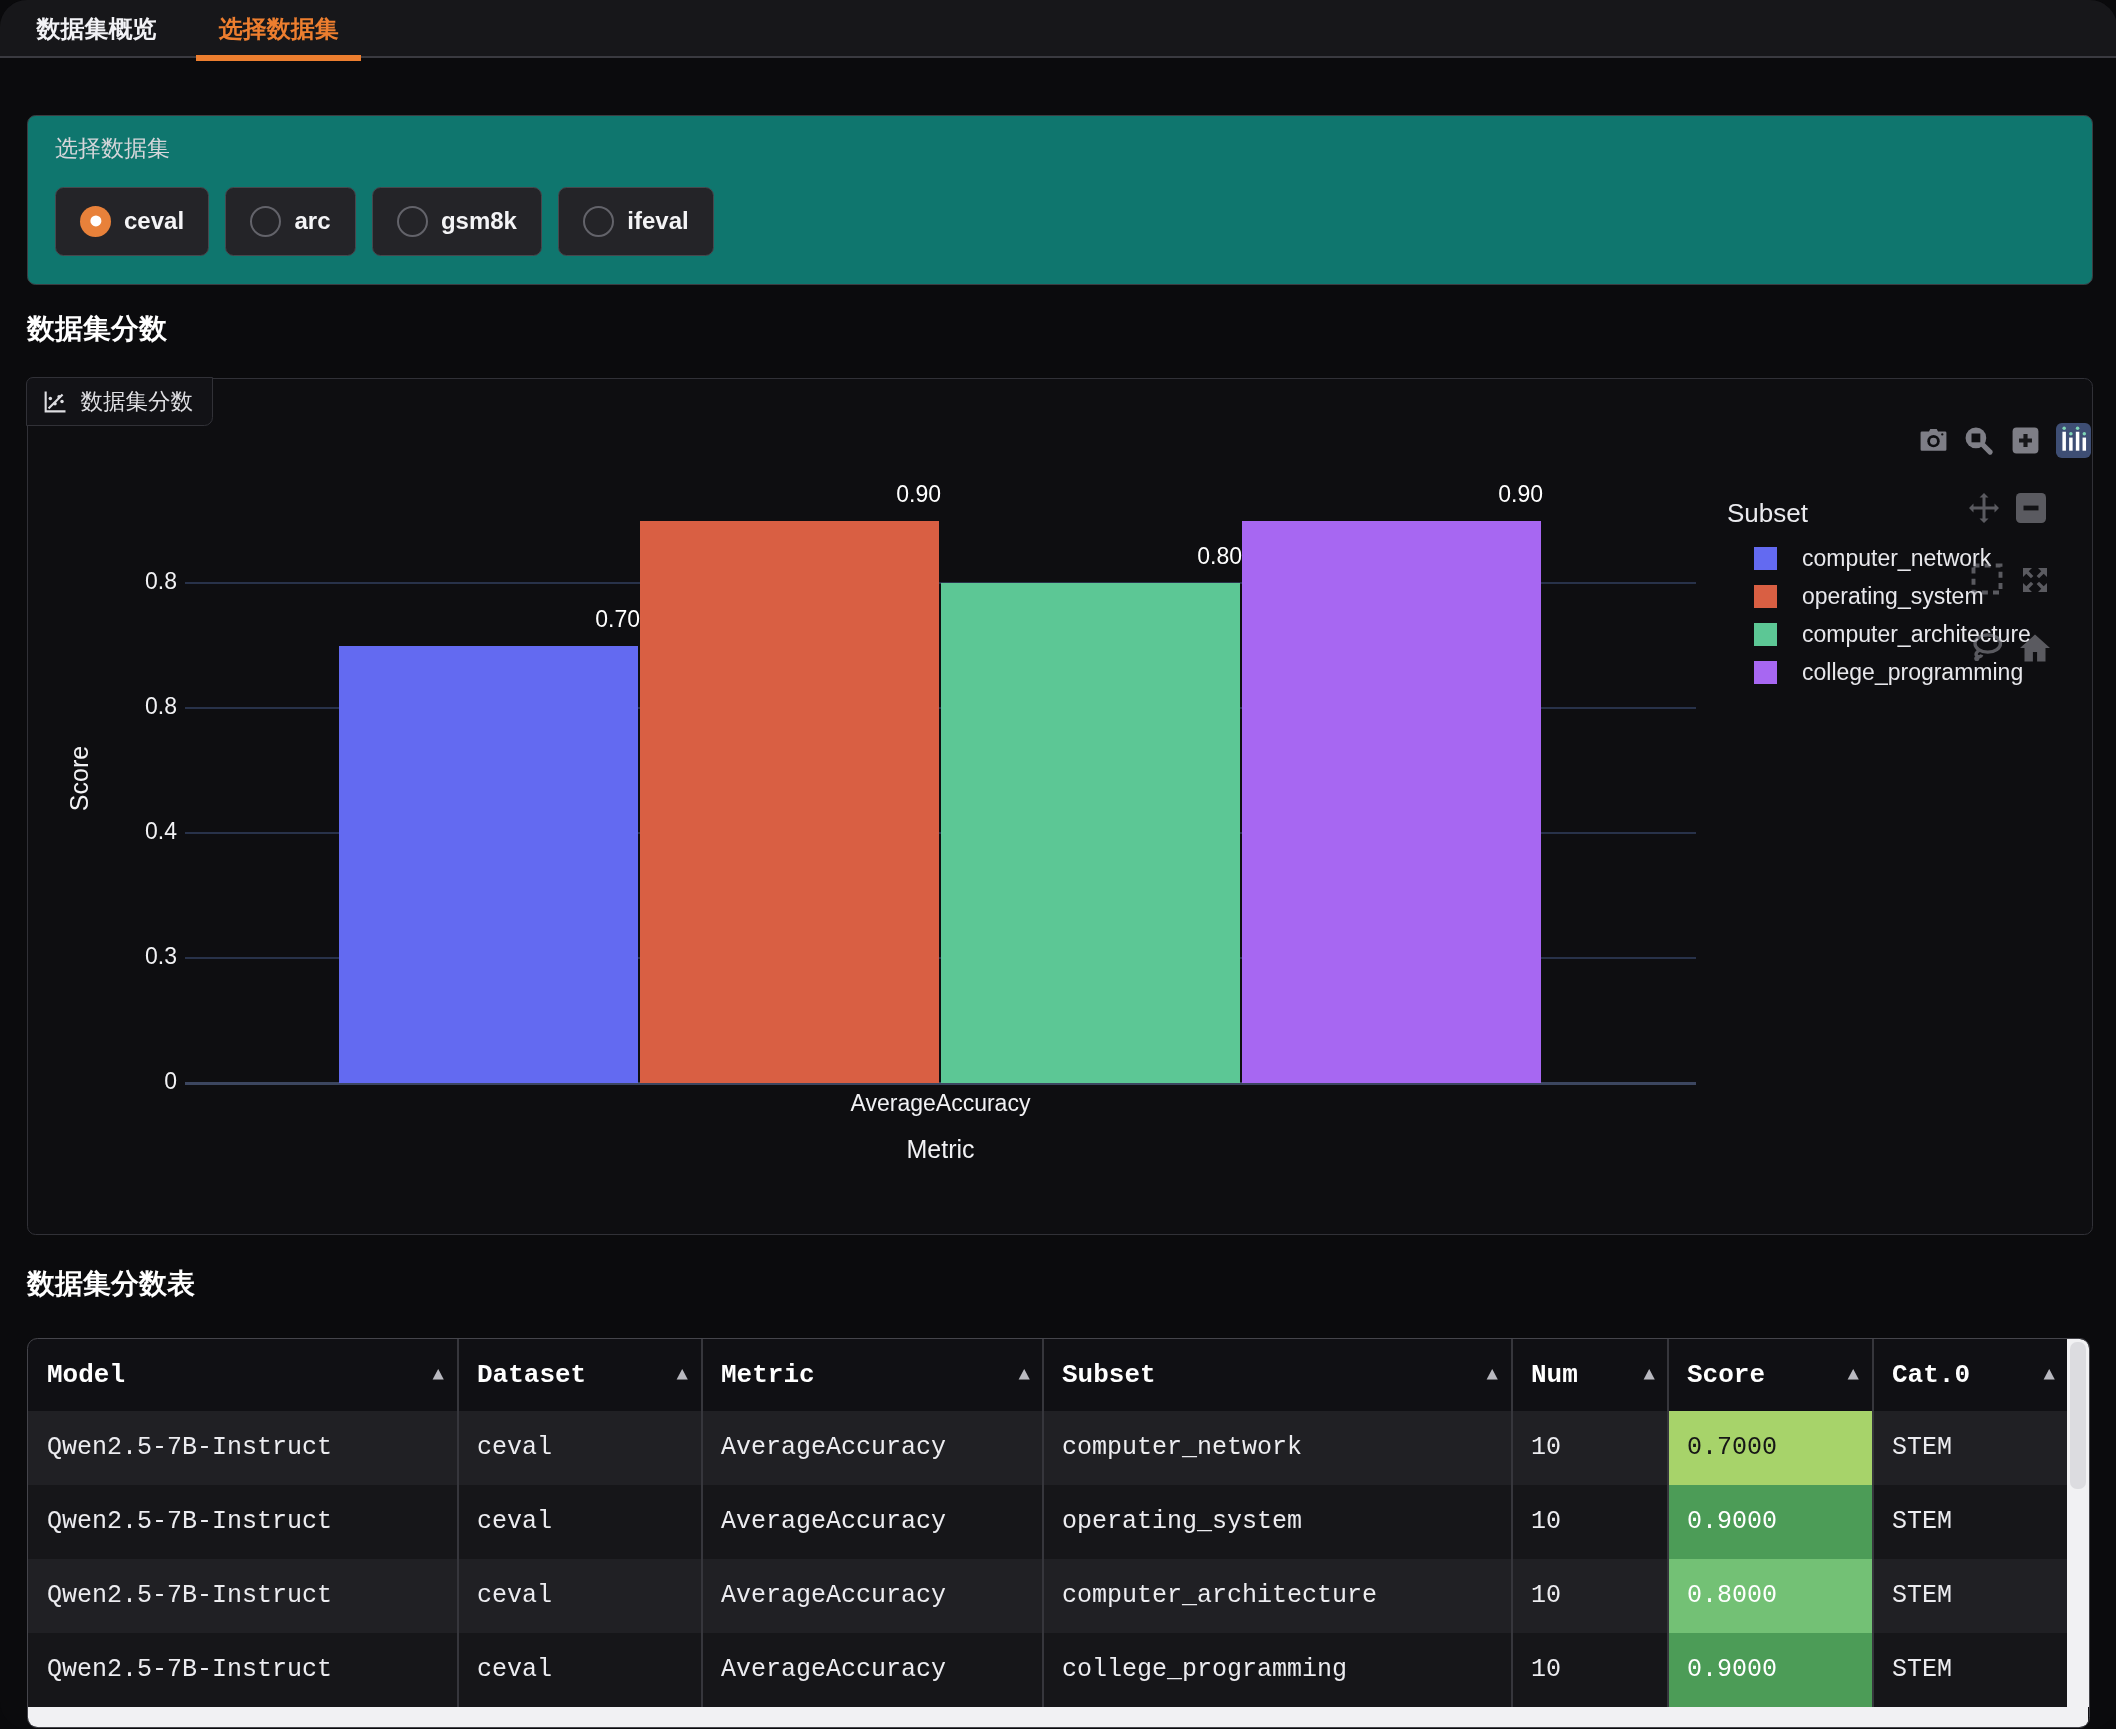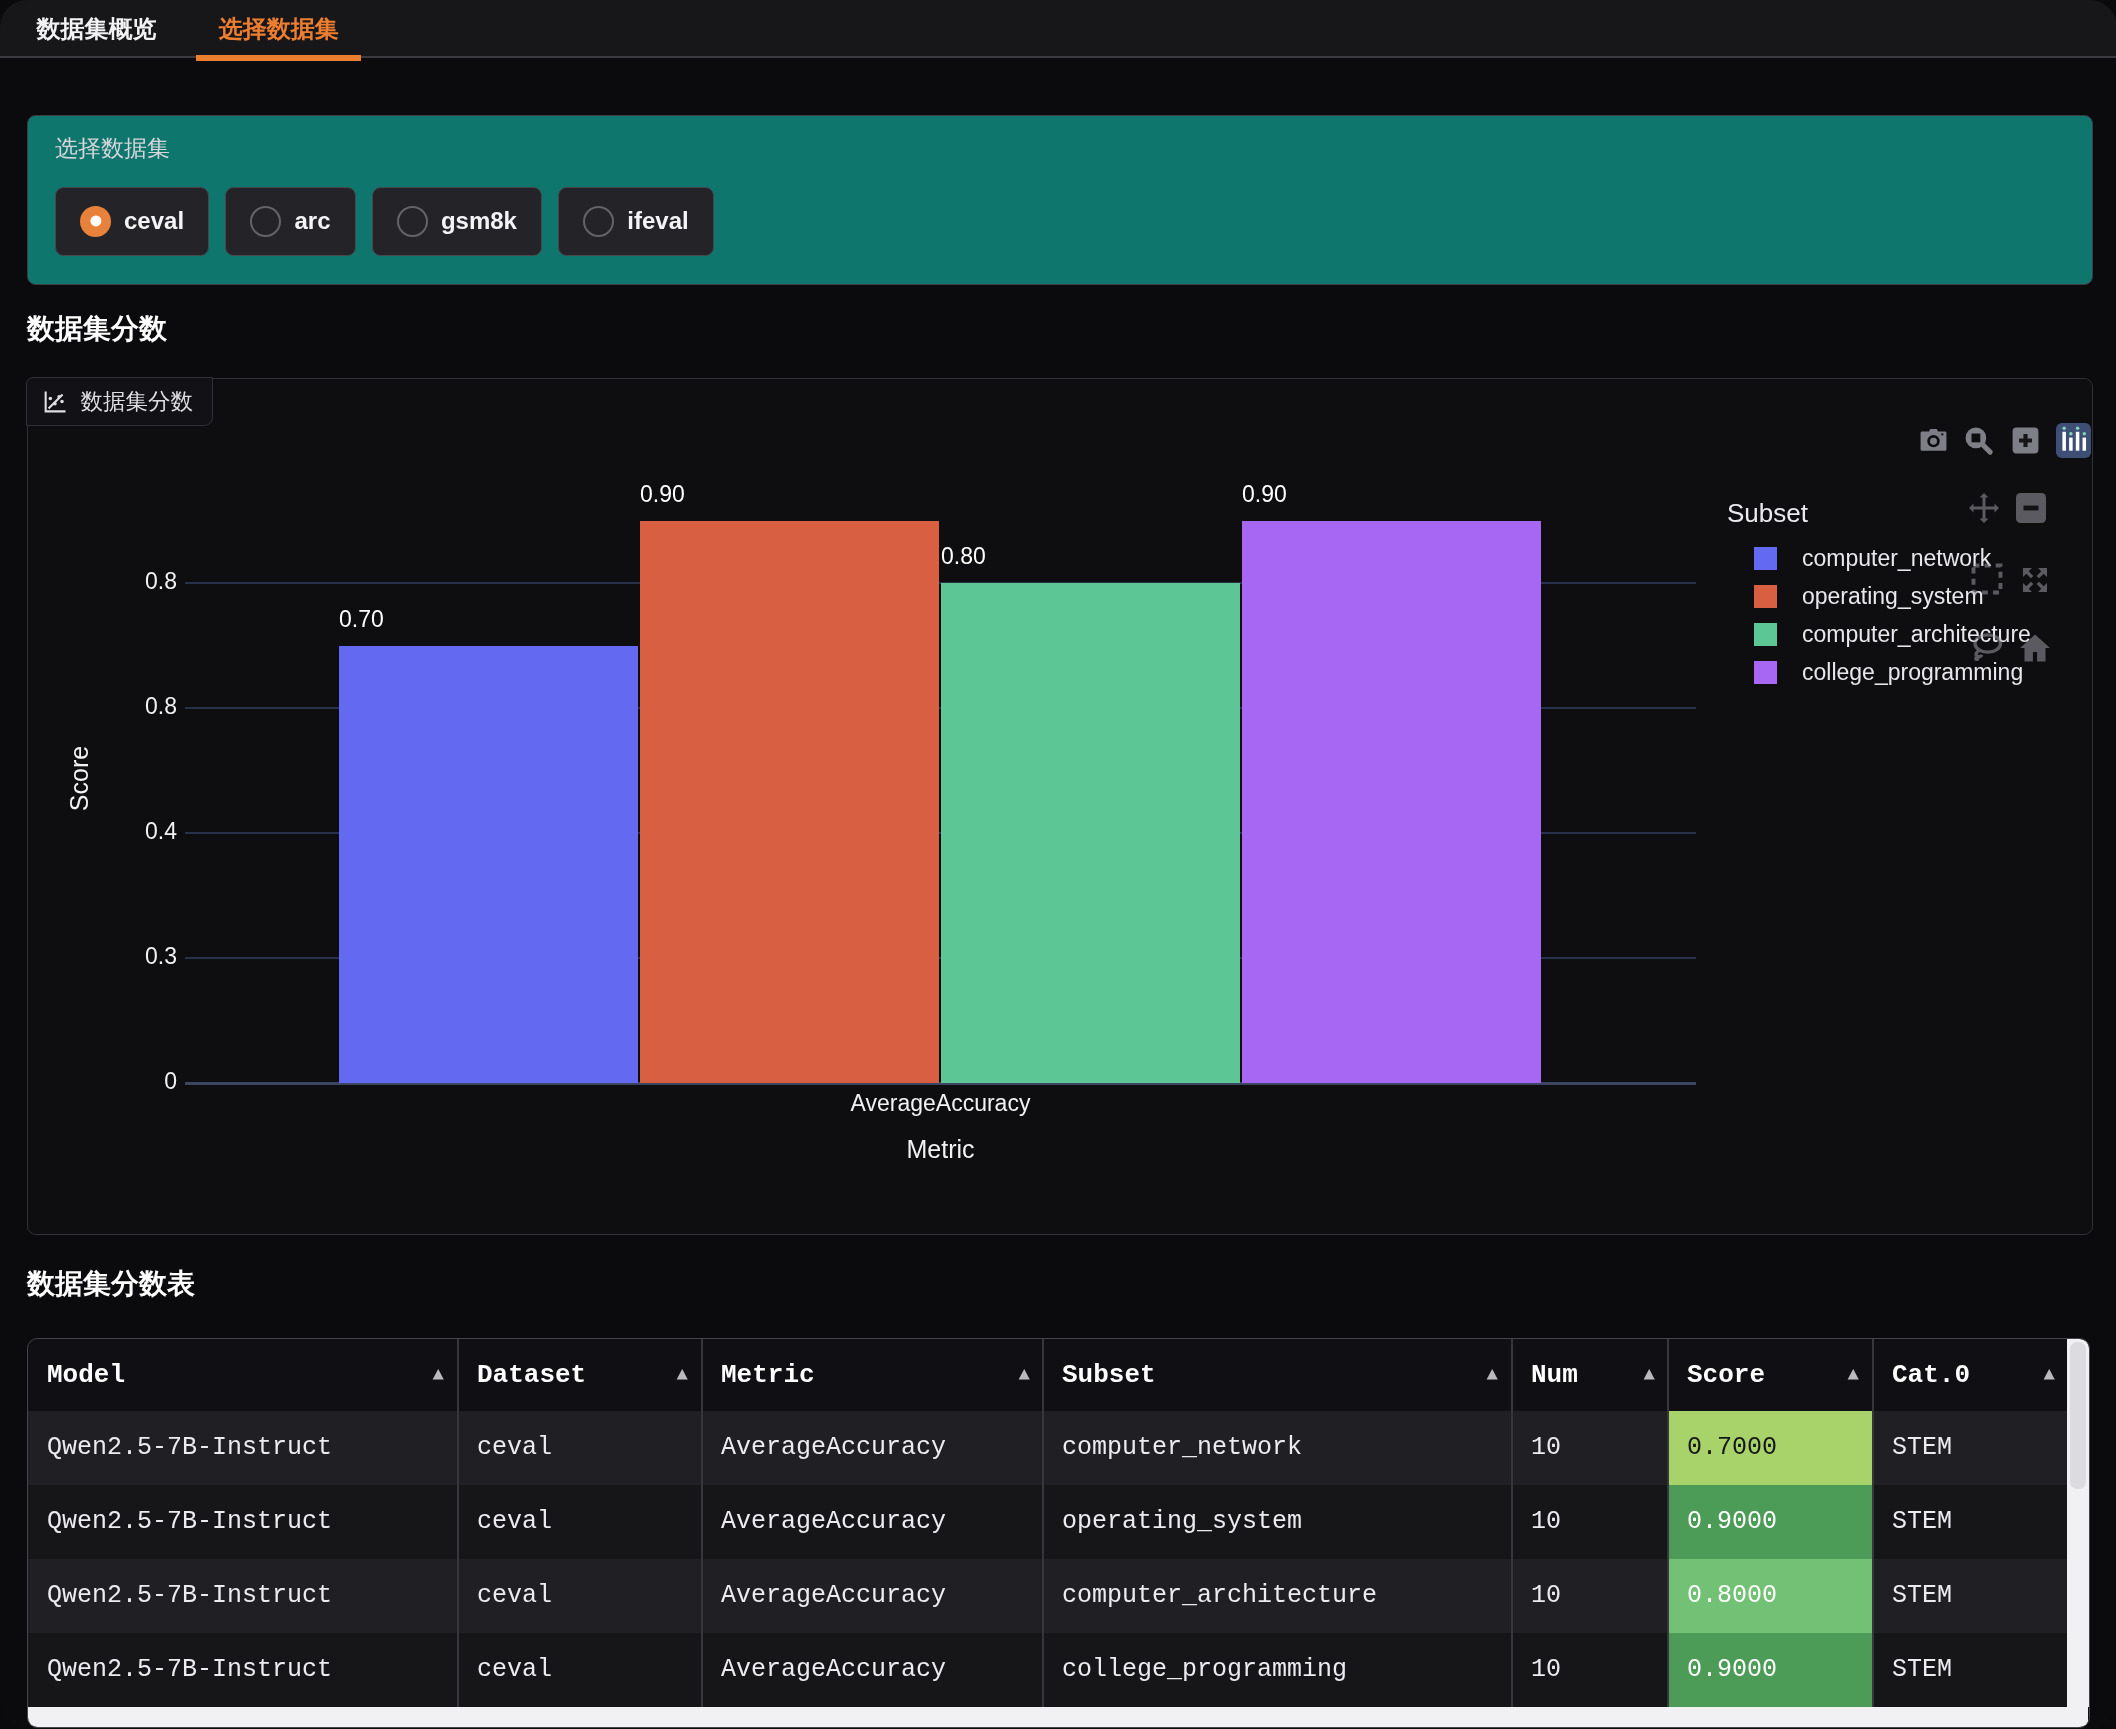--- a/index.html
+++ b/index.html
@@ -41,21 +41,21 @@
   .chart-chip .lbl{font-size:22.5px;}
   .icon{display:inline-flex;}
   .icon svg{width:100%;height:100%;}
 
   .plot{position:absolute;left:0;top:0;right:0;bottom:0;}
   .gridline{position:absolute;height:1.7px;background:#28324a;}
   .gridline.zero{height:2.6px;background:#3c4660;}
   .ytick{position:absolute;width:149px;text-align:right;font-size:23px;color:#f2f2f5;}
   .yaxis-title{position:absolute;font-size:25px;color:#f2f2f5;transform:rotate(-90deg);transform-origin:center;}
   .bar{position:absolute;}
-  .bar-vlabel{position:absolute;text-align:left;font-size:23px;color:#ffffff;}
+  .bar-vlabel{position:absolute;text-align:right;font-size:23px;color:#ffffff;}
   .xtick{position:absolute;text-align:center;font-size:23px;color:#f2f2f5;}
   .xaxis-title{position:absolute;text-align:center;font-size:25px;color:#f2f2f5;}
 
   .legend{position:absolute;left:1699px;top:119px;}
   .legend-title{font-size:26px;color:#eaeaee;}
   .legend-item{display:flex;align-items:center;height:38px;padding-left:27px;cursor:pointer;}
   .legend-items{margin-top:10.4px;}
   .legend-swatch{width:23px;height:23px;flex:none;}
   .legend-text{margin-left:25px;font-size:23px;color:#e8e8ec;white-space:nowrap;}
 

